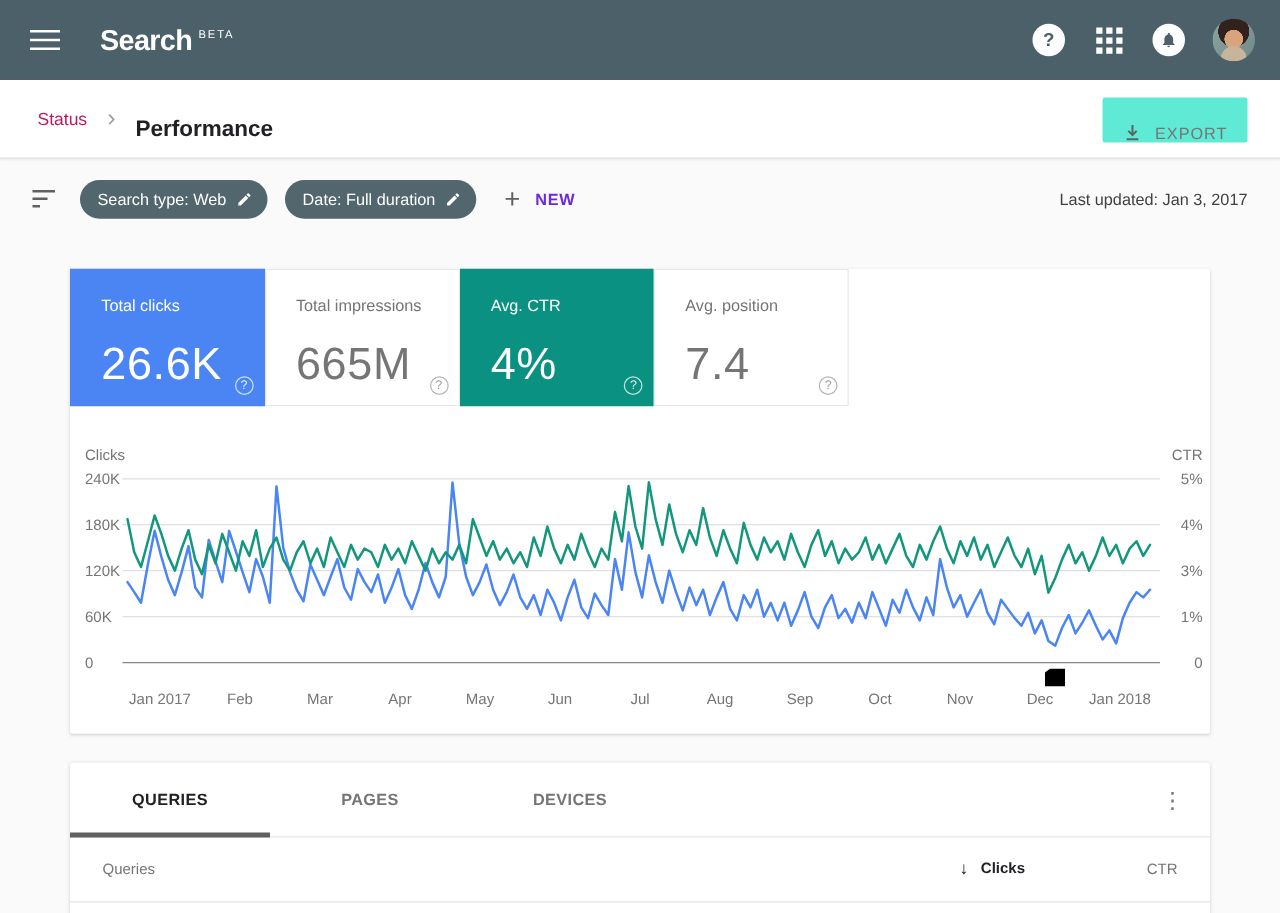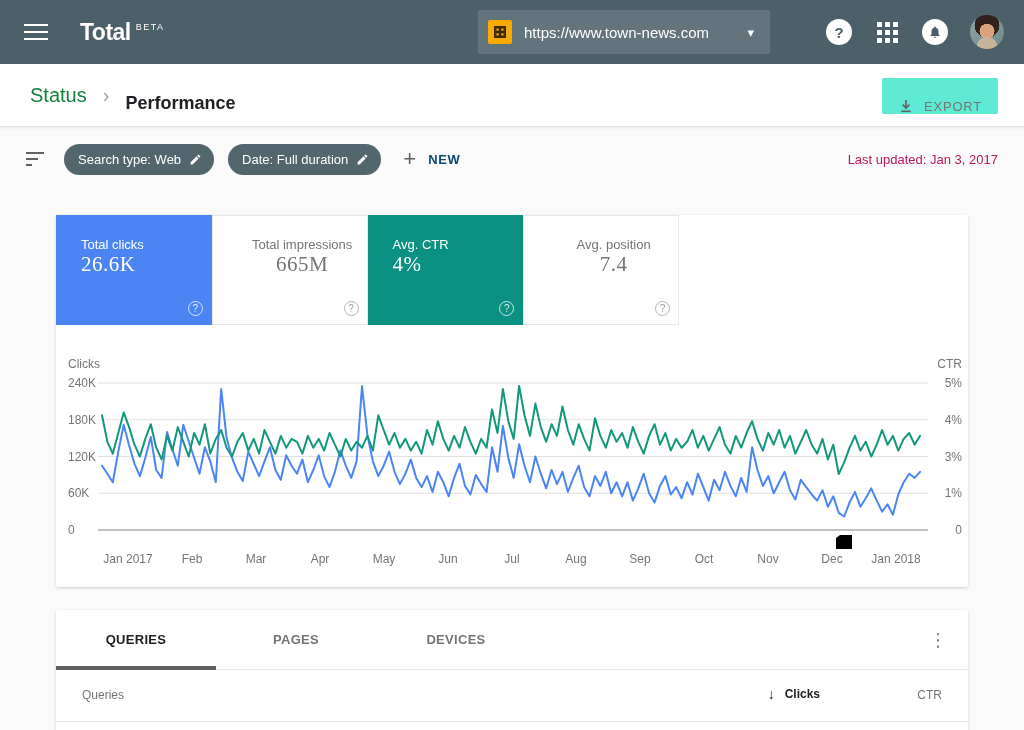--- a/index.html
+++ b/index.html
@@ -38,52 +38,52 @@
     background:
       radial-gradient(circle at 50% 95%, #c8b49a 0 28%, transparent 29%),
       radial-gradient(circle at 50% 48%, #d9a47c 0 30%, transparent 31%),
       radial-gradient(circle at 50% 30%, #33211d 0 42%, transparent 43%),
       linear-gradient(135deg,#8ba5a2,#70898a); }
 
   
   .crumbbar { position:relative; height:63px; background:#fff;
     border-bottom:1px solid #e0e0e0; box-shadow:0 1px 2px rgba(0,0,0,.07);
     display:flex; align-items:center; z-index:20; }
-  .crumb-sec { font-size:20px; color:#15803d; margin-left:30px; cursor:pointer; }
+  .crumb-sec { font-size:14px; color:#be185d; margin-left:30px; cursor:pointer; }
   .crumb-sep { font-size:20px; color:#9aa0a6; margin:0 16px; }
   .crumb-page { font-size:18px; font-weight:700; color:#202124;margin-top:17px; }
   .export-btn { position:absolute; right:26px; top:14px; height:36px; background:#5eead4;
     border:none; border-radius:2px; display:flex; align-items:flex-end; padding:0 16px;
     cursor:pointer; }
   .export-btn span { font-size:13px; letter-spacing:.8px; color:#757575; margin-left:10px; }
 
   
   .filterbar { height:64px; display:flex; align-items:center; position:relative; }
   .filter-icon { width:24px; height:24px; margin-left:26px; display:flex;
     flex-direction:column; justify-content:center; gap:4px; align-items:flex-start; cursor:pointer; }
   .filter-icon i { display:block; height:2px; background:#616161; }
   .filter-icon i:nth-child(1){width:18px;} .filter-icon i:nth-child(2){width:12px;}
   .filter-icon i:nth-child(3){width:6px;}
   .chip { height:31px; border-radius:16px; background:#52666e; color:#fff;
     display:flex; align-items:center; padding:0 12px 0 14px; margin-left:14px;
     font-size:13px; cursor:pointer; }
   .chip svg { margin-left:8px; }
   .new-btn { display:flex; align-items:center; margin-left:22px; cursor:pointer; }
   .new-plus { font-size:22px; color:#616161; font-weight:400; line-height:1; }
-  .new-label { font-size:13px; font-weight:700; letter-spacing:.6px; color:#0c4a6e; margin-left:12px; }
-  .last-updated { position:absolute; right:26px; font-size:13px; color:#be185d; }
+  .new-label { font-size:13px; font-weight:700; letter-spacing:.6px; color:#6d28d9; margin-left:12px; }
+  .last-updated { position:absolute; right:26px; font-size:13px; color:#404040; }
 
   
   .card { background:#fff; border-radius:2px; box-shadow:0 1px 3px rgba(0,0,0,.18); }
   .chart-card { position:absolute; left:56px; top:215px; width:912px; height:372px; }
   .metric-row { display:flex; width:623px; }
   .metric { width:155.75px; height:110px; position:relative; padding:22px 0 17px 25px; cursor:pointer; }
-  .metric.plain { box-shadow:inset 0 0 0 1px #e7e7e7; background:#fff;text-align:center; }
+  .metric.plain { box-shadow:inset 0 0 0 1px #e7e7e7; background:#fff; }
   .metric .m-label { font-size:13px; }
-  .metric .m-value { font-size:21px; font-weight:400; margin-top:0; letter-spacing:.5px;font-family:Liberation Serif, serif; }
+  .metric .m-value { font-size:36px; font-weight:400; margin-top:18px; letter-spacing:.5px; }
   .metric.sel .m-label, .metric.sel .m-value { color:#fff; }
   .metric.plain .m-label { color:#757575; }
   .metric.plain .m-value { color:#757575; }
   .m-help { position:absolute; right:9px; bottom:9px; width:15px; height:15px;
     border-radius:50%; font-size:10px; display:flex; align-items:center; justify-content:center; }
   .metric.sel .m-help { border:1px solid rgba(255,255,255,.75); color:rgba(255,255,255,.85); }
   .metric.plain .m-help { border:1px solid #b5b5b5; color:#9e9e9e; }
   #chart-svg { position:absolute; left:0; top:135px; }
   #chart-svg text { font-family:"Liberation Sans", sans-serif; font-size:12px; fill:#757575; }
 
@@ -107,35 +107,22 @@
 </head>
 <body>
 
 <div class="appbar">
   <div class="hamburger">
     <span></span>
       <span></span>
       <span></span>
   </div>
   <div class="logo">
-    <span class="g1">Total</span>
+    <span class="g1">Search</span>
     <span class="beta">BETA</span>
-  </div>
-  <div class="prop-select">
-    <span class="prop-icon">
-      <svg width="16" height="16" viewBox="0 0 16 16">
-        <rect x="2" y="2" width="12" height="12" fill="#3e2c00"></rect>
-        <rect x="4.5" y="4.5" width="2.2" height="2.2" fill="#f9ab00"></rect>
-        <rect x="9.3" y="4.5" width="2.2" height="2.2" fill="#f9ab00"></rect>
-        <rect x="4.5" y="9.3" width="2.2" height="2.2" fill="#f9ab00"></rect>
-        <rect x="9.3" y="9.3" width="2.2" height="2.2" fill="#f9ab00"></rect>
-      </svg>
-    </span>
-    <span class="prop-url">https://www.town-news.com</span>
-    <span class="prop-caret">▾</span>
   </div>
   <div class="bar-actions">
     <div class="round-icon">
       <span class="help-q">?</span>
     </div>
     <div class="apps-grid">
       <i></i>
         <i></i>
         <i></i>
         <i></i>

